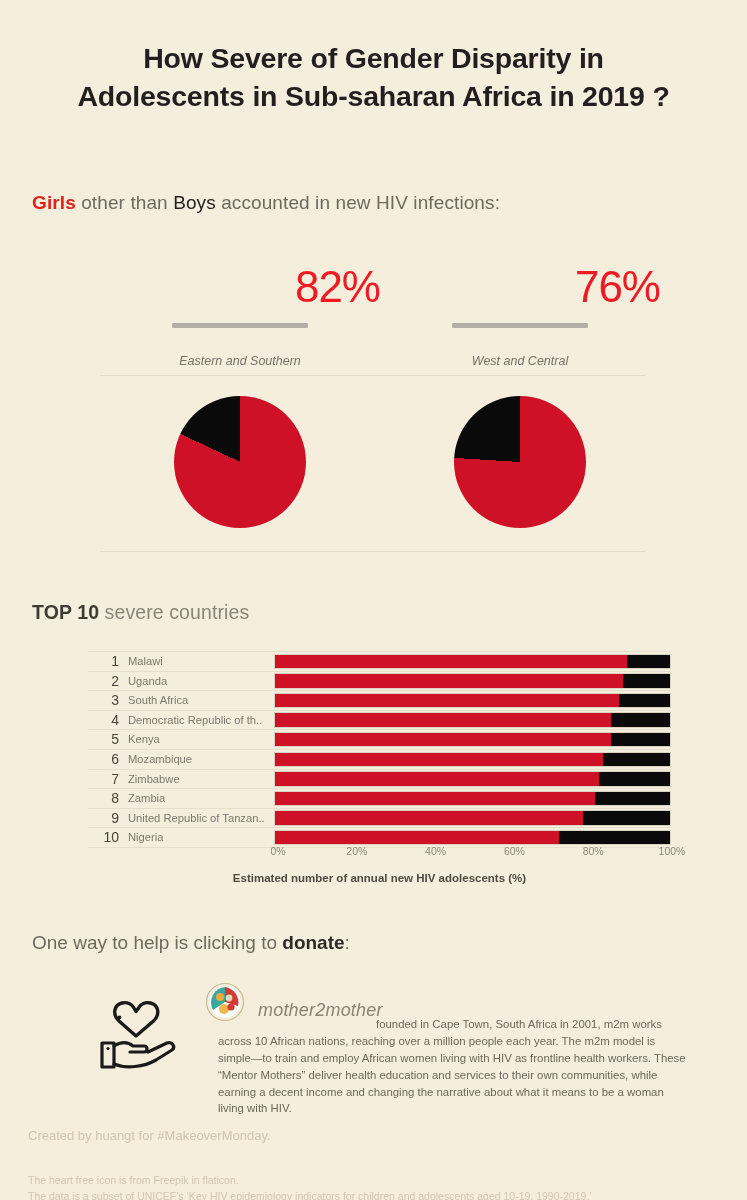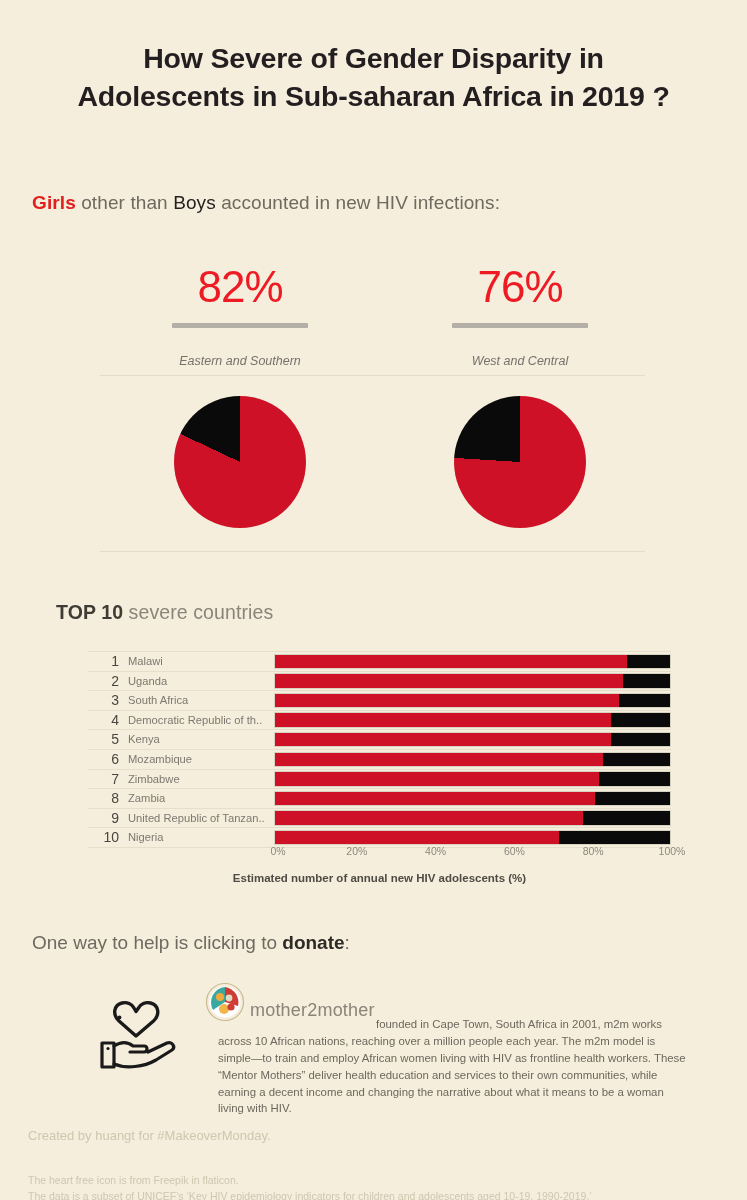--- a/index.html
+++ b/index.html
@@ -43,20 +43,21 @@
     width:560px;
     display:flex;
   }
   .stat{width:50%;text-align:center;}
   .stat .pct{
     font-size:44px;
     color:#ee1b24;
     font-weight:normal;
     line-height:1;
     letter-spacing:-1px;
+    text-align:right;
   }
   .stat .rule{
     width:136px;height:5px;
     background:#b3afa6;
     margin:14px auto 0 auto;
     border-radius:1px;
   }
   .stat .cap{
     margin-top:26px;
     font-size:12.5px;
@@ -83,21 +84,21 @@
   .pie{width:132px;height:132px;border-radius:50%;}
 
   
   .top10{
     position:absolute;
     left:32px;top:601px;
     font-size:19.5px;
     color:#8a857b;
     letter-spacing:0.1px;
   }
-  .top10 b{color:#3f3b35;font-weight:bold;margin-left:24px;}
+  .top10 b{color:#3f3b35;font-weight:bold;}
 
   
   .chart{
     position:absolute;
     left:88px;top:651px;
     width:583px;
   }
   .crow{
     display:flex;
     align-items:stretch;
@@ -175,24 +176,25 @@
     width:96px;height:78px;
   }
 
   .m2m-logo{
     position:absolute;
     left:205px;top:982px;
     width:40px;height:40px;
   }
   .m2m-name{
     position:absolute;
-    left:250px;top:1000px;
+    left:258px;top:1000px;
     font-size:18px;
     color:#8b8378;
     letter-spacing:0.2px;
+    font-style:italic;
   }
   .m2m-body{
     position:absolute;
     left:218px;top:1016px;
     width:472px;
     font-size:11.4px;
     line-height:1.48;
     color:#6d675d;
     text-indent:158px;
   }

